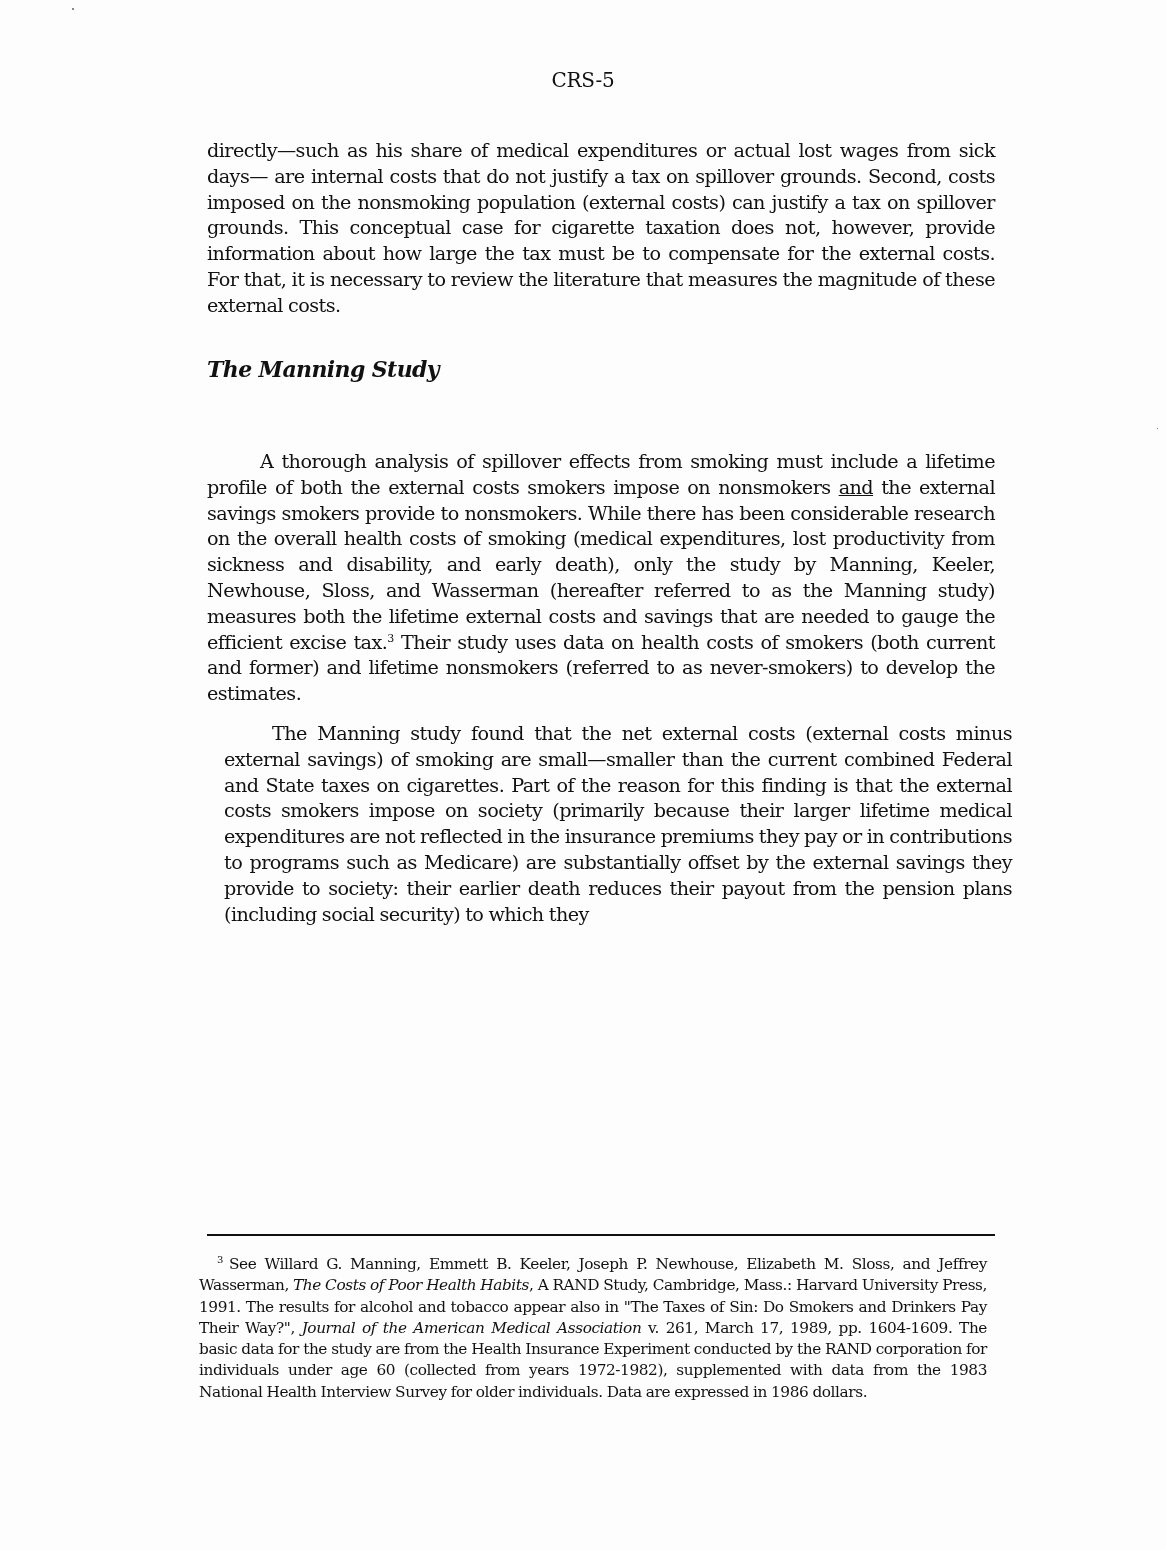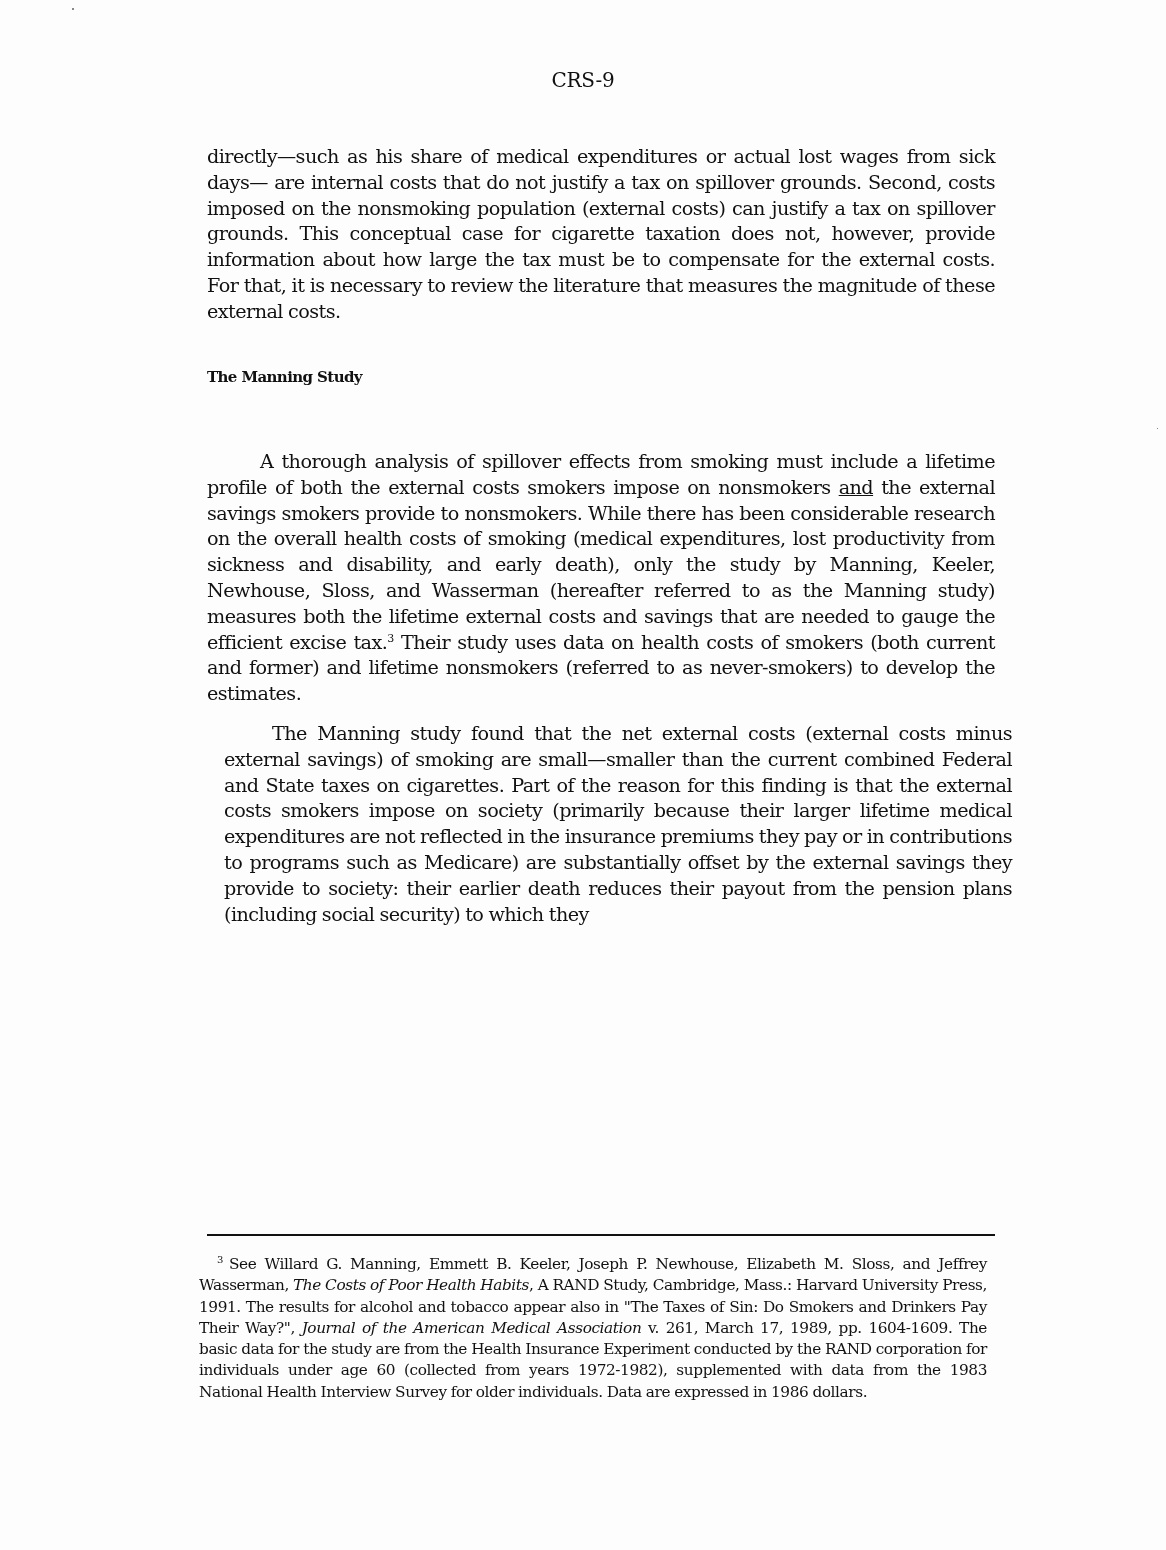--- a/index.html
+++ b/index.html
@@ -2,39 +2,39 @@
 <html><head>
 <meta charset="utf-8">
 <style>
   html, body { margin: 0; padding: 0; background: #fdfdfd; }
   body { width: 1166px; height: 1550px; position: relative; overflow: hidden;
          font-family: "DejaVu Serif", "Liberation Serif", serif; color: #111; }
   .page-number { position: absolute; top: 68px; left: 0; width: 1166px; text-align: center;
                  font-size: 20px; letter-spacing: -0.3px; }
   .body-text { position: absolute; left: 207px; width: 788px; font-size: 19.2px;
                line-height: 25.8px; text-align: justify; letter-spacing: -0.55px; word-spacing: -0.5px; }
-  .p1 { top: 144px; }
-  .heading { position: absolute; left: 207px; top: 368px; font-size: 15px; font-weight: bold;
-             letter-spacing: -0.6px; }
+  .p1 { top: 138px; }
+  .heading { position: absolute; left: 207px; top: 356px; font-size: 22px; font-weight: bold;
+             letter-spacing: -0.6px; font-style: italic; }
   .p2 { top: 449px; text-indent: 53px; }
   .p3 { top: 721px; text-indent: 48px; margin-left: 17px; }
   .underline { text-decoration: underline; }
   sup { font-size: 11px; line-height: 0; vertical-align: 7px; }
   .rule { position: absolute; left: 207px; top: 1234px; width: 788px; height: 0;
           border-top: 2px solid #111; }
   .footnote { position: absolute; left: 199px; top: 1254px; width: 788px; font-size: 15.3px;
               line-height: 21.3px; text-align: justify; letter-spacing: -0.4px; word-spacing: -0.4px; }
   .fn-mark { font-size: 10px; vertical-align: 6px; line-height: 0; margin-left: 18px; margin-right: 6px; }
   i { font-style: italic; }
   .speck { position: absolute; width: 2px; height: 2px; background: #888; }
 </style>
 </head>
 <body>
 
-<div class="page-number">CRS-9</div>
+<div class="page-number">CRS-5</div>
 
 <div class="body-text p1">directly—such as his share of medical expenditures or actual lost wages from sick days— are internal costs that do not justify a tax on spillover grounds. Second, costs imposed on the nonsmoking population (external costs) can justify a tax on spillover grounds. This conceptual case for cigarette taxation does not, however, provide information about how large the tax must be to compensate for the external costs. For that, it is necessary to review the literature that measures the magnitude of these external costs.</div>
 
 <div class="heading">The Manning Study</div>
 
 <div class="body-text p2"><span>A thorough analysis of spillover effects from smoking must include a lifetime profile of both the external costs smokers impose on nonsmokers </span><span class="underline">and</span><span> the external savings smokers provide to nonsmokers. While there has been considerable research on the overall health costs of smoking (medical expenditures, lost productivity from sickness and disability, and early death), only the study by Manning, Keeler, Newhouse, Sloss, and Wasserman (hereafter referred to as the Manning study) measures both the lifetime external costs and savings that are needed to gauge the efficient excise tax.</span><sup>3</sup><span> Their study uses data on health costs of smokers (both current and former) and lifetime nonsmokers (referred to as never-smokers) to develop the estimates.</span></div>
 
 <div class="body-text p3">The Manning study found that the net external costs (external costs minus external savings) of smoking are small—smaller than the current combined Federal and State taxes on cigarettes. Part of the reason for this finding is that the external costs smokers impose on society (primarily because their larger lifetime medical expenditures are not reflected in the insurance premiums they pay or in contributions to programs such as Medicare) are substantially offset by the external savings they provide to society: their earlier death reduces their payout from the pension plans (including social security) to which they</div>
 
 <div class="rule"></div>

